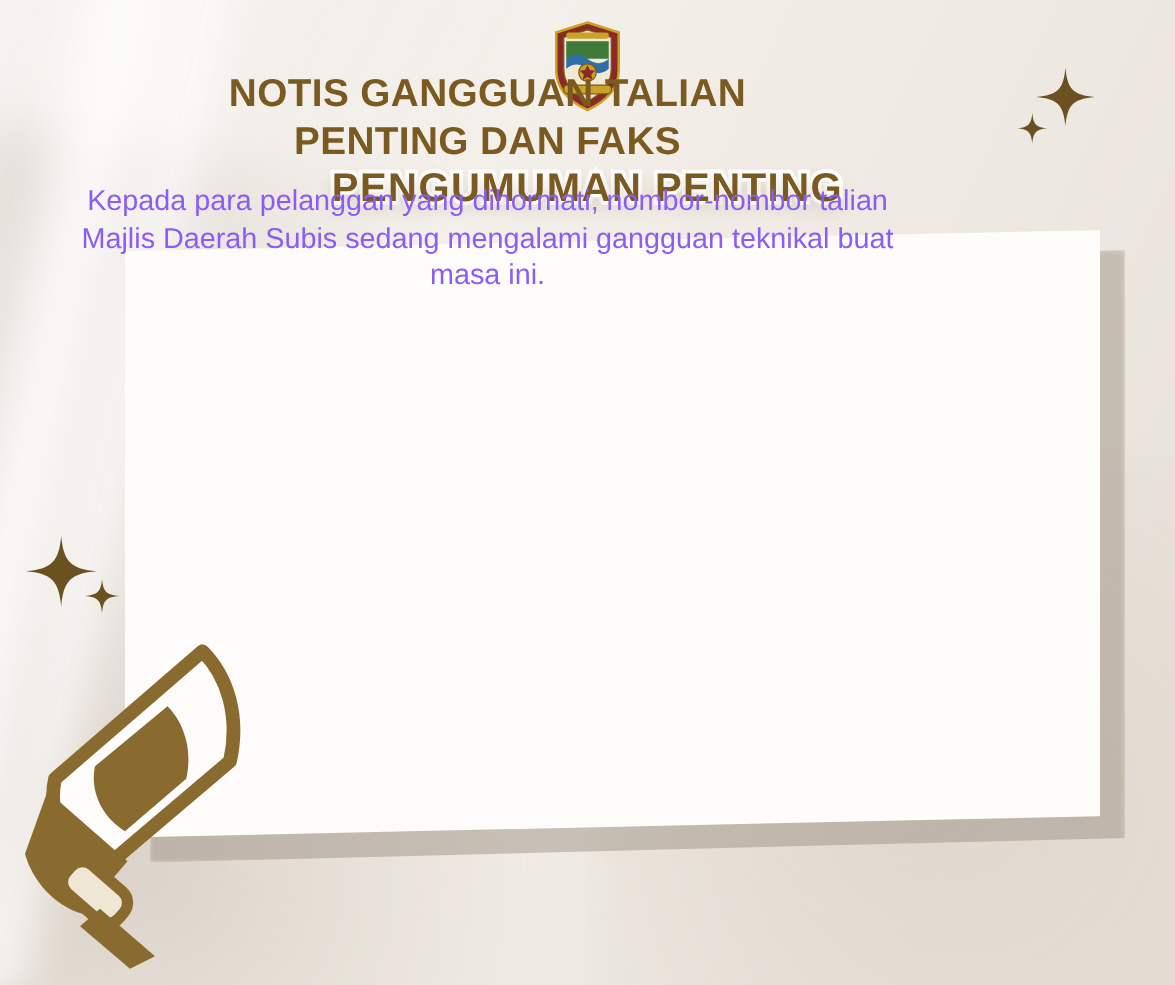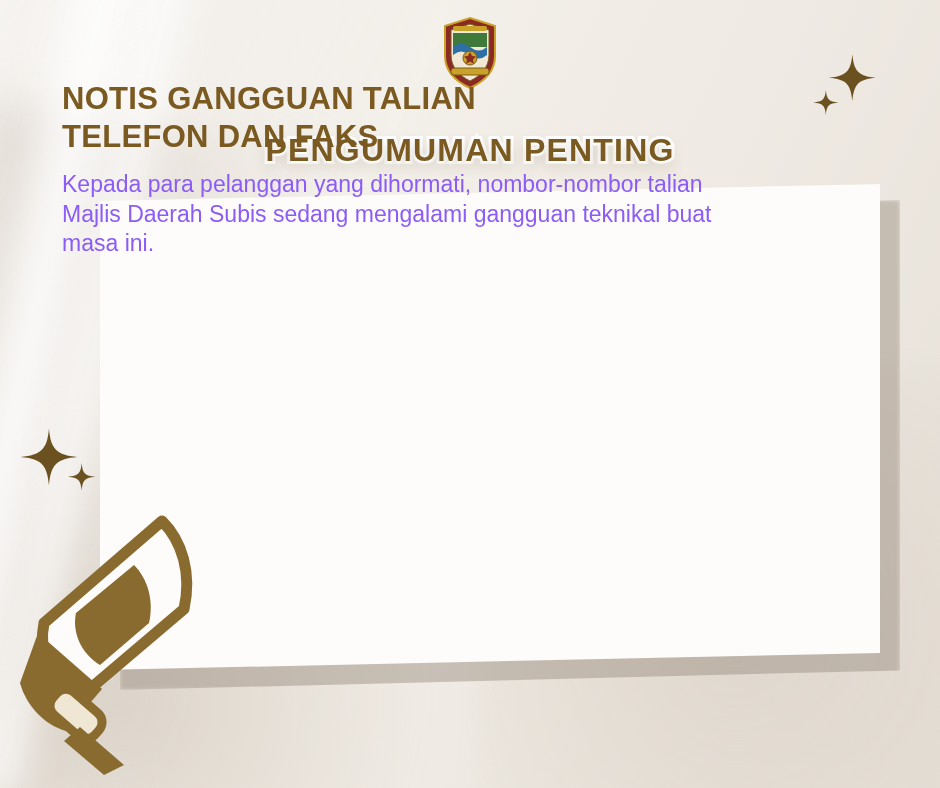--- a/index.html
+++ b/index.html
@@ -116,22 +116,23 @@
     height: 486px;
     background: #fdfcfa;
     clip-path: polygon(0 3.5%, 100% 0, 100% 96.5%, 0 100%);
     box-shadow: 0 10px 28px rgba(120,105,85,0.18);
   }
   .card-inner {
     position: absolute;
     left: 0; top: 0;
     width: 780px;
     height: 486px;
-    padding: 72px 62px 0 62px;
+    padding: 48px 62px 0 62px;
     box-sizing: border-box;
+    text-align: center;
   }
   .card-title {
     color: #7a5a20;
     font-size: 31px;
     font-weight: bold;
     line-height: 1.22;
     letter-spacing: 0.3px;
     margin: 8px 0 14px 0;
   }
   .body-block {
@@ -198,21 +199,21 @@
     </svg>
   </div>
 
   <div class="heading">PENGUMUMAN PENTING</div>
 
   <div class="card-shadow"></div>
   <div class="card"></div>
   <div class="card-inner">
     <div class="card-title">
       <div>NOTIS GANGGUAN TALIAN</div>
-      <div>TELEFON DAN FAKS</div>
+      <div>PENTING DAN FAKS</div>
     </div>
     <p class="body-block">Kepada para pelanggan yang dihormati, nombor-nombor talian Majlis Daerah Subis sedang mengalami gangguan teknikal buat masa ini.</p>
   </div>
 
   <div class="megaphone">
     <svg viewBox="0 0 270 265" width="270" height="265" aria-hidden="true">
       <g fill="#8a6b2f">
         <path d="M148 8 C168 28 178 60 170 96 L64 186 C36 168 24 138 30 110 Z" fill="#fdfcfa" stroke="#8a6b2f" stroke-width="11" stroke-linejoin="round"></path>
         <path d="M120 52 C134 66 140 88 135 110 L86 152 C66 140 58 118 62 100 Z" fill="#8a6b2f"></path>
         <path d="M24 120 L88 176 L52 218 C30 212 12 192 6 170 Z" fill="#8a6b2f"></path>

